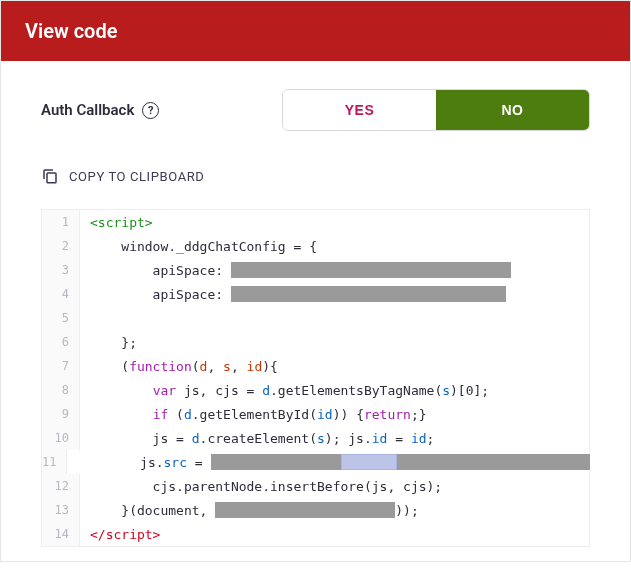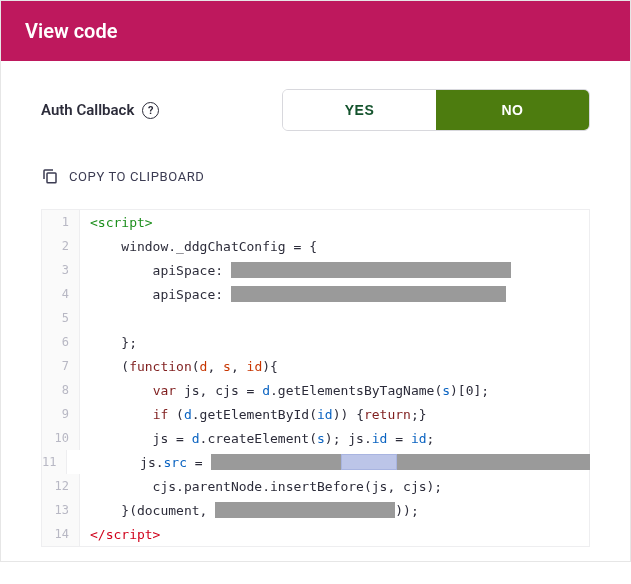--- a/index.html
+++ b/index.html
@@ -10,21 +10,21 @@
     body {
       font-family: -apple-system, BlinkMacSystemFont, 'Segoe UI', Roboto, Helvetica, Arial, sans-serif;
       background: #fff;
       width: 631px;
     }
     .modal {
       border: 1px solid #e6e6e6;
       width: 631px;
     }
     .modal-header {
-      background: #be185d;
+      background: #b91c1c;
       color: #fff;
       padding: 18px 24px;
       font-size: 20px;
       font-weight: 600;
     }
     .content {
       padding: 28px 40px 14px;
     }
     .option-row {
       display: flex;
@@ -63,21 +63,21 @@
     }
     .toggle-btn {
       flex: 1;
       padding: 12px 0;
       text-align: center;
       font-size: 14px;
       font-weight: 700;
       letter-spacing: 0.5px;
       cursor: pointer;
       background: #fff;
-      color: #14532d;
+      color: #be185d;
       border: none;
     }
     .toggle-btn.active {
       background: #4d7c0f;
       color: #fff;
     }
     .copy-row {
       display: flex;
       align-items: center;
       gap: 10px;
@@ -122,21 +122,21 @@
     }
     .line-content {
       padding-left: 10px;
       white-space: pre;
       display: flex;
       align-items: center;
       flex: 1;
     }
     .tok-tag { color: #1d8f1d; }
     .tok-close-tag { color: #d0021b; }
-    .tok-keyword { color: #7f1d1d; }
+    .tok-keyword { color: #a21caf; }
     .tok-param { color: #c73500; }
     .tok-var { color: #0a63c1; }
     .tok-default { color: #2c2c3a; }
     .redacted {
       display: inline-block;
       background: #9a9a9a;
       height: 16px;
       vertical-align: middle;
     }
     .redacted-sel {

